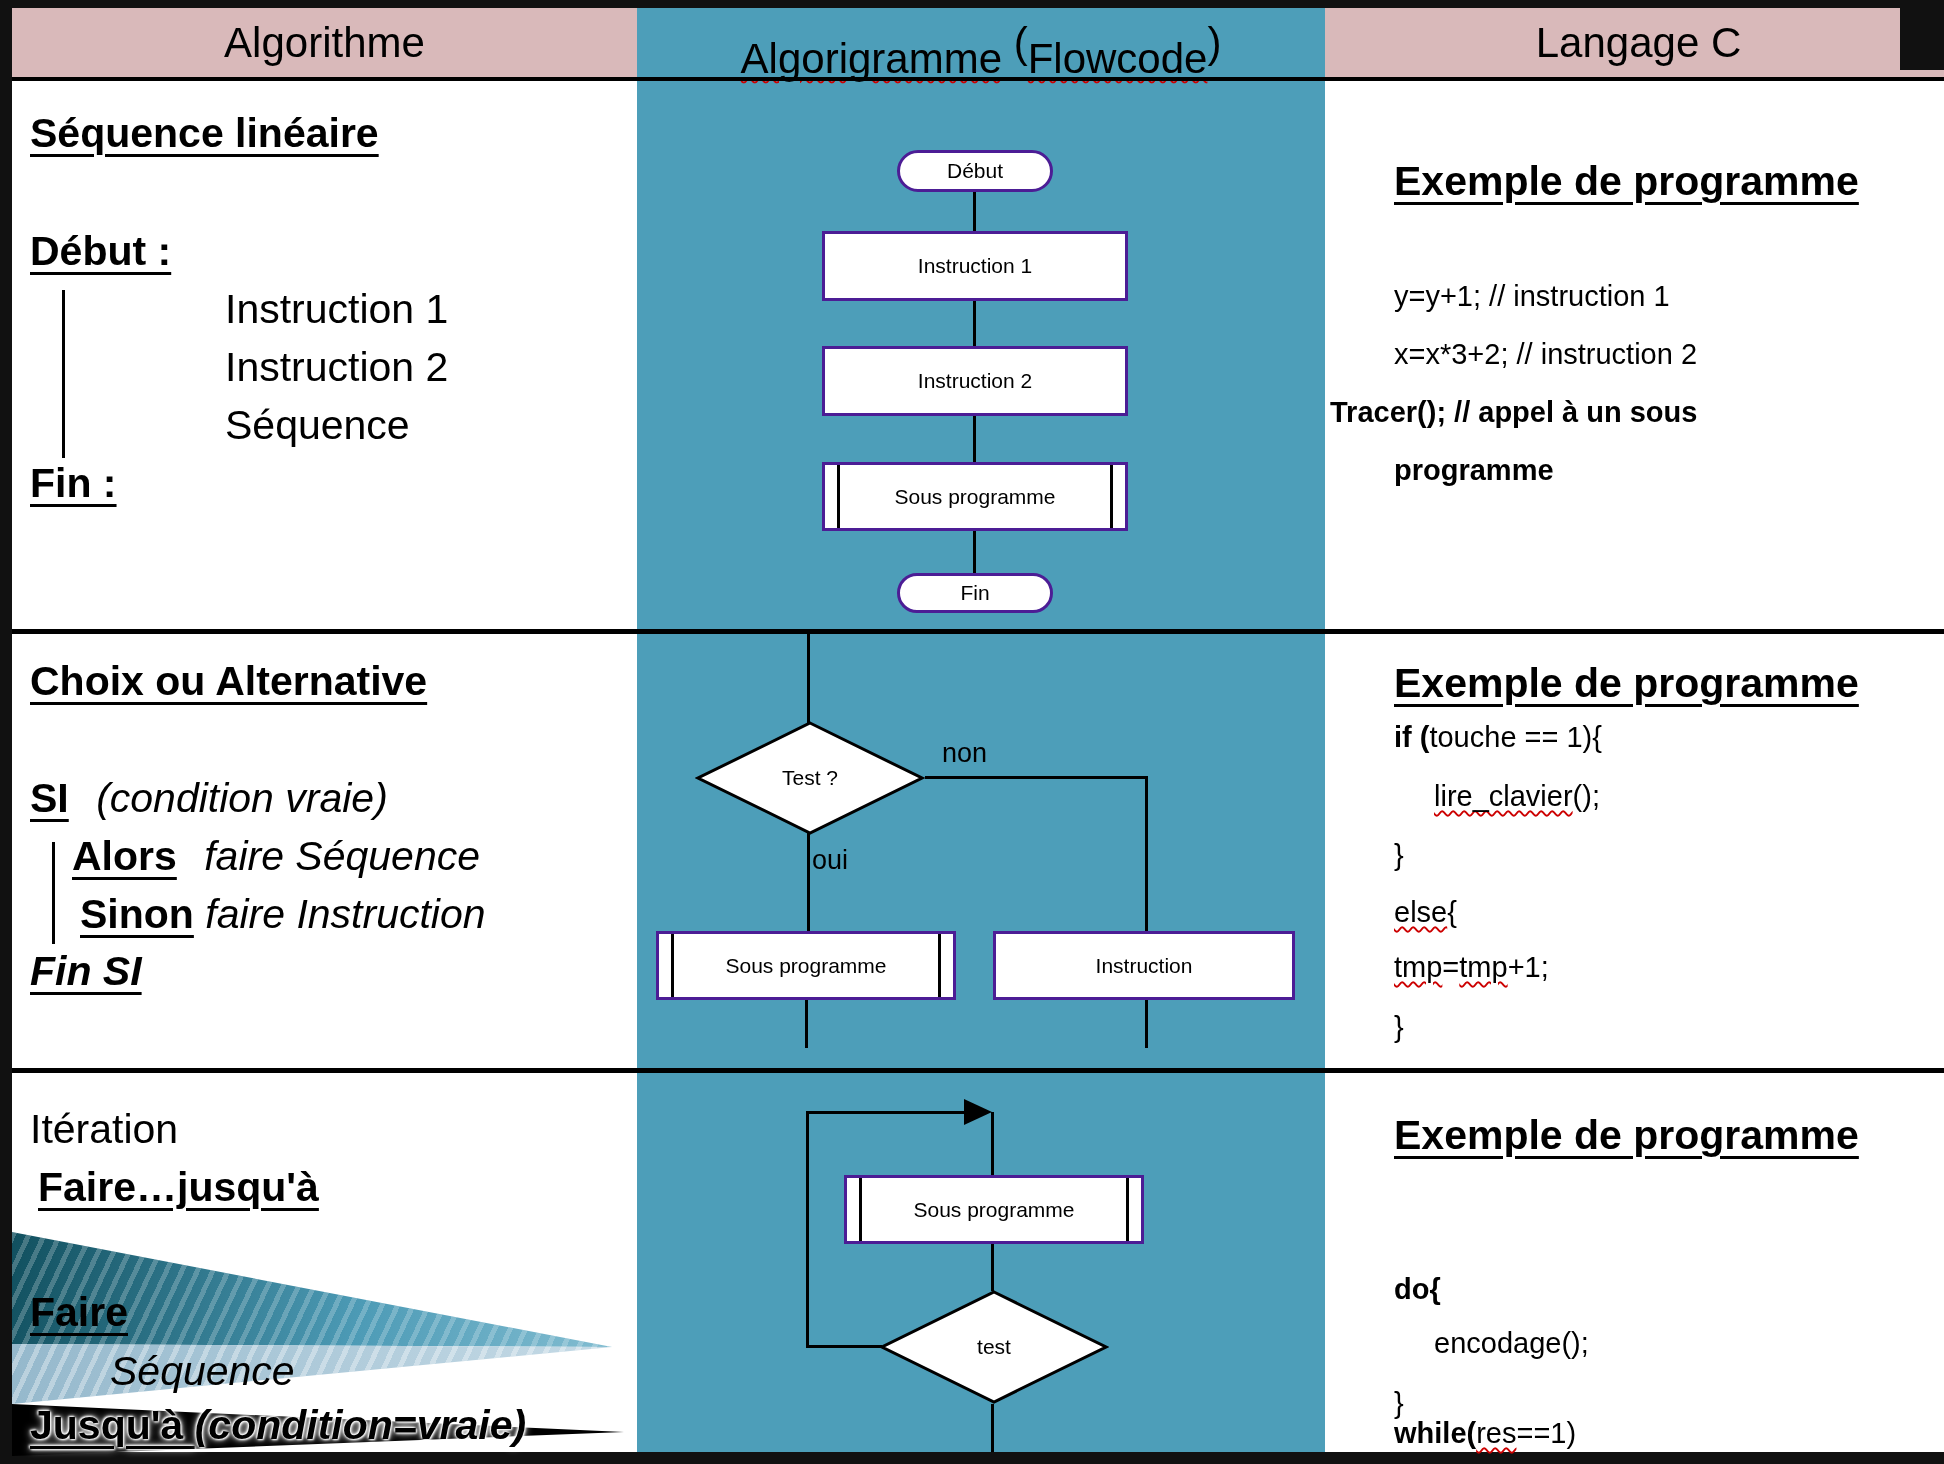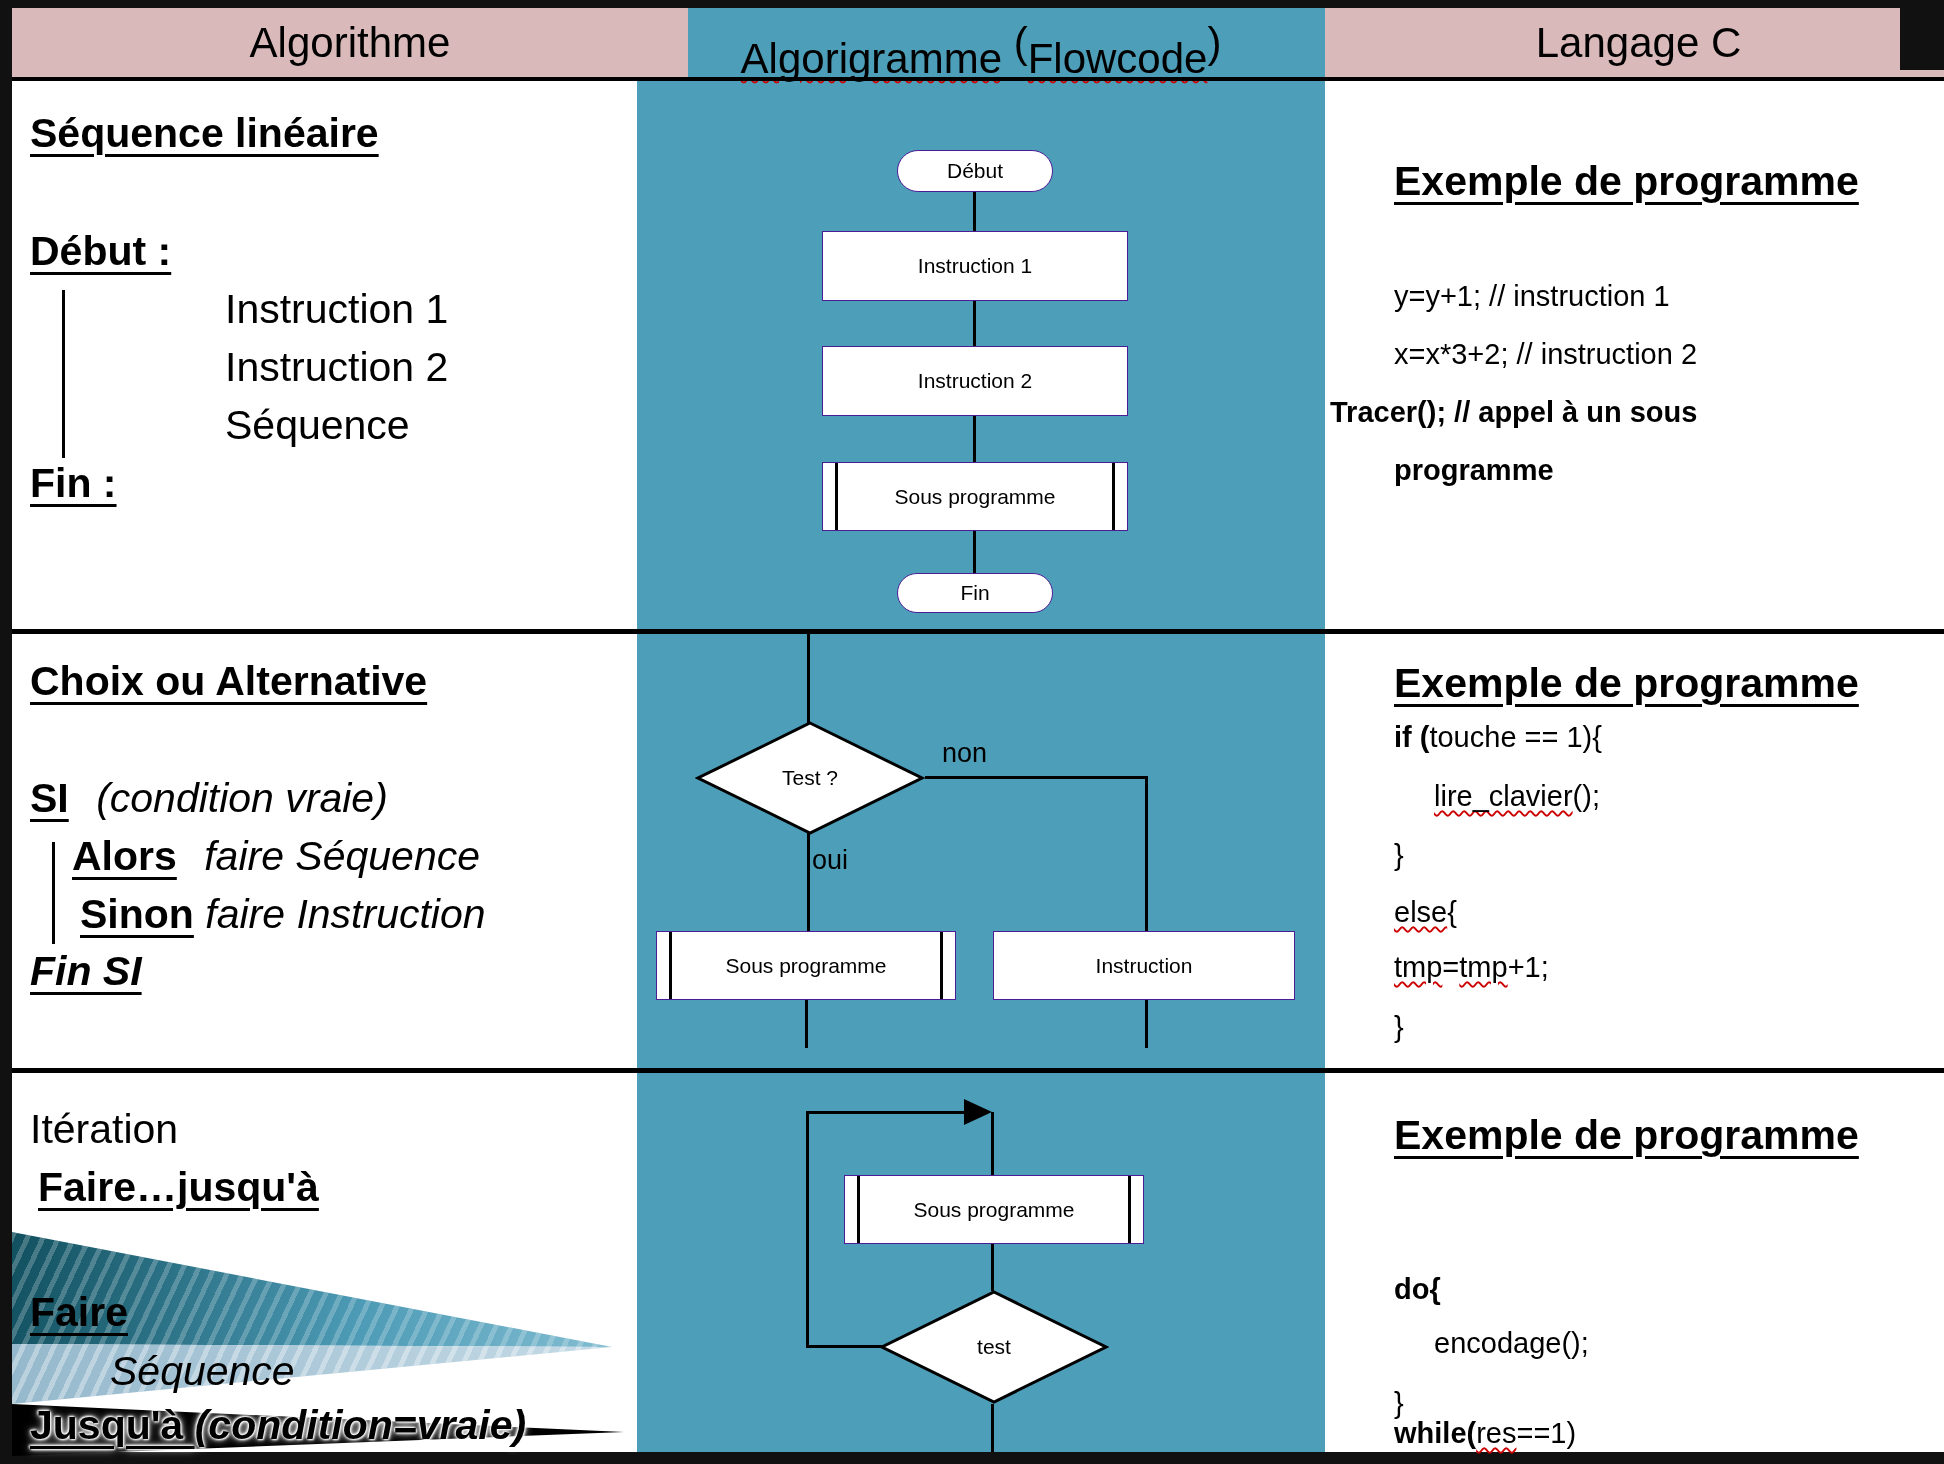--- a/index.html
+++ b/index.html
@@ -18,21 +18,21 @@
   .b { font-weight:bold; }
   .i { font-style:italic; }
   .u { text-decoration:underline; text-decoration-thickness:3px; text-underline-offset:7px; }
   .wavy { text-decoration-line:underline; text-decoration-style:wavy; text-decoration-color:#c00; text-decoration-thickness:1.5px; text-underline-offset:4px;margin-top:32px; }
   .gap { margin-left:16px; }
 
   .vline, .hline { position:absolute; background:#000; }
   .vline { width:3px; }
   .hline { height:3px; }
 
-  .box { position:absolute; background:#fff; border:1px solid #4c1d95; display:flex; align-items:center; justify-content:center; font-size:21px; }
+  .box { position:absolute; background:#fff; border:3px solid #4c1d95; display:flex; align-items:center; justify-content:center; font-size:21px; }
   .pill { border-radius:24px; }
   .predef::before, .predef::after { content:""; position:absolute; top:0; bottom:0; width:3px; background:#000; }
   .predef::before { left:12px; } .predef::after { right:12px; }
 
   .diamond { position:absolute; display:flex; align-items:center; justify-content:center; }
   .diamond svg { position:absolute; left:0; top:0; }
   .diamond polygon { fill:#fff; stroke:#000; stroke-width:3; }
   .dlabel { position:relative; font-size:21px; }
 
   .arrow-right { position:absolute; width:0; height:0;
@@ -54,21 +54,21 @@
 </head>
 <body>
 
 <div class="slide">
 
   <div class="teal-col"></div>
   <div class="strip" style="left:0;top:0;width:12px;height:1464px;"></div>
   <div class="strip" style="left:0;top:0;width:1944px;height:8px;"></div>
   <div class="strip" style="left:0;top:1452px;width:1944px;height:12px;"></div>
 
-  <div class="hdr pinkbg" style="left:12px;width:676px;">
+  <div class="hdr pinkbg" style="left:12px;width:625px;">
     <span>Algorithme</span>
   </div>
   <div class="hdr" style="left:637px;width:688px;">
     <span class="wavy">Algorigramme</span>
       <span style="white-space:pre;"> (</span>
       <span class="wavy">Flowcode</span>
       <span>)</span>
   </div>
   <div class="hdr pinkbg" style="left:1325px;width:619px;padding-left:8px;">
     <span>Langage C</span>

